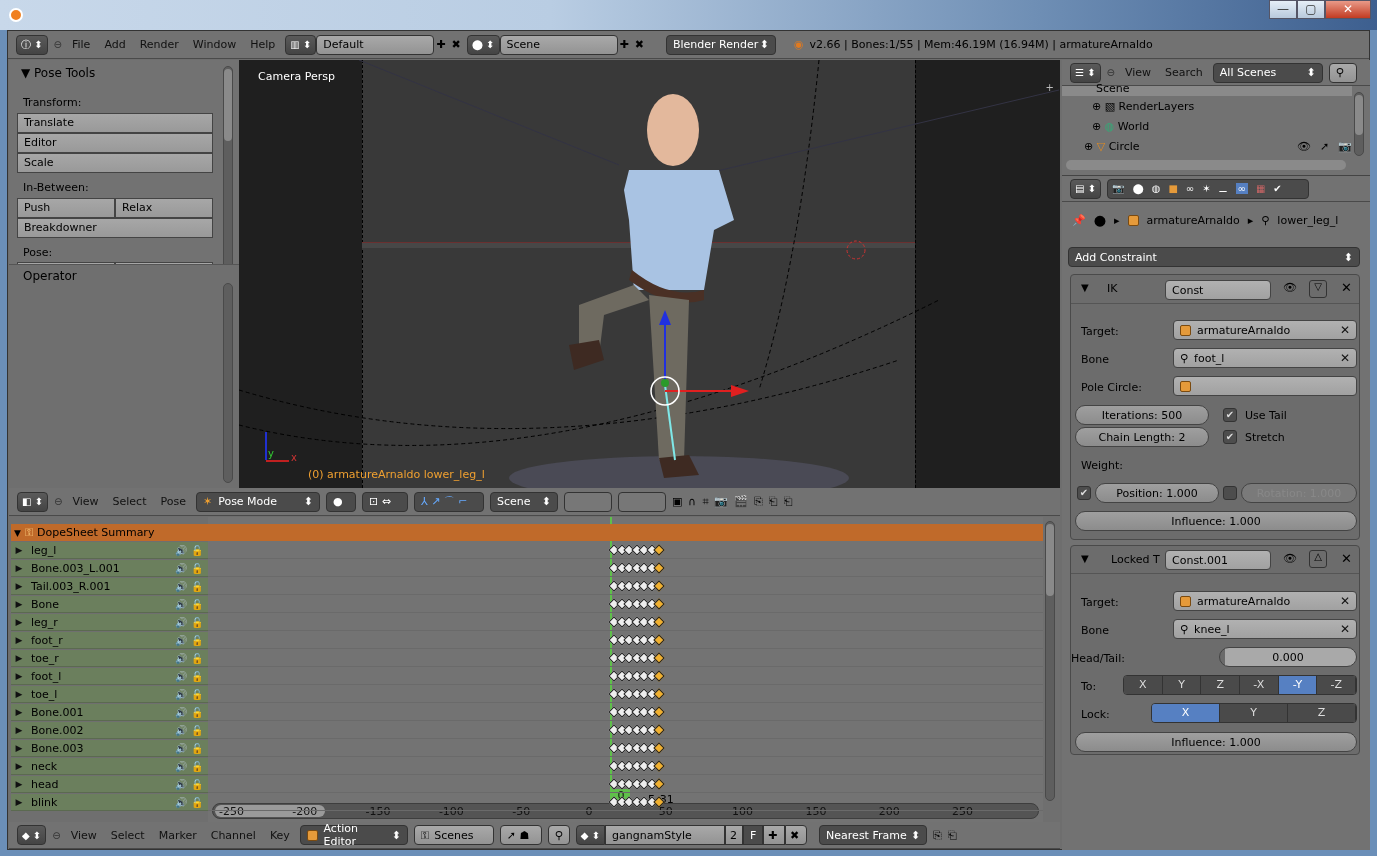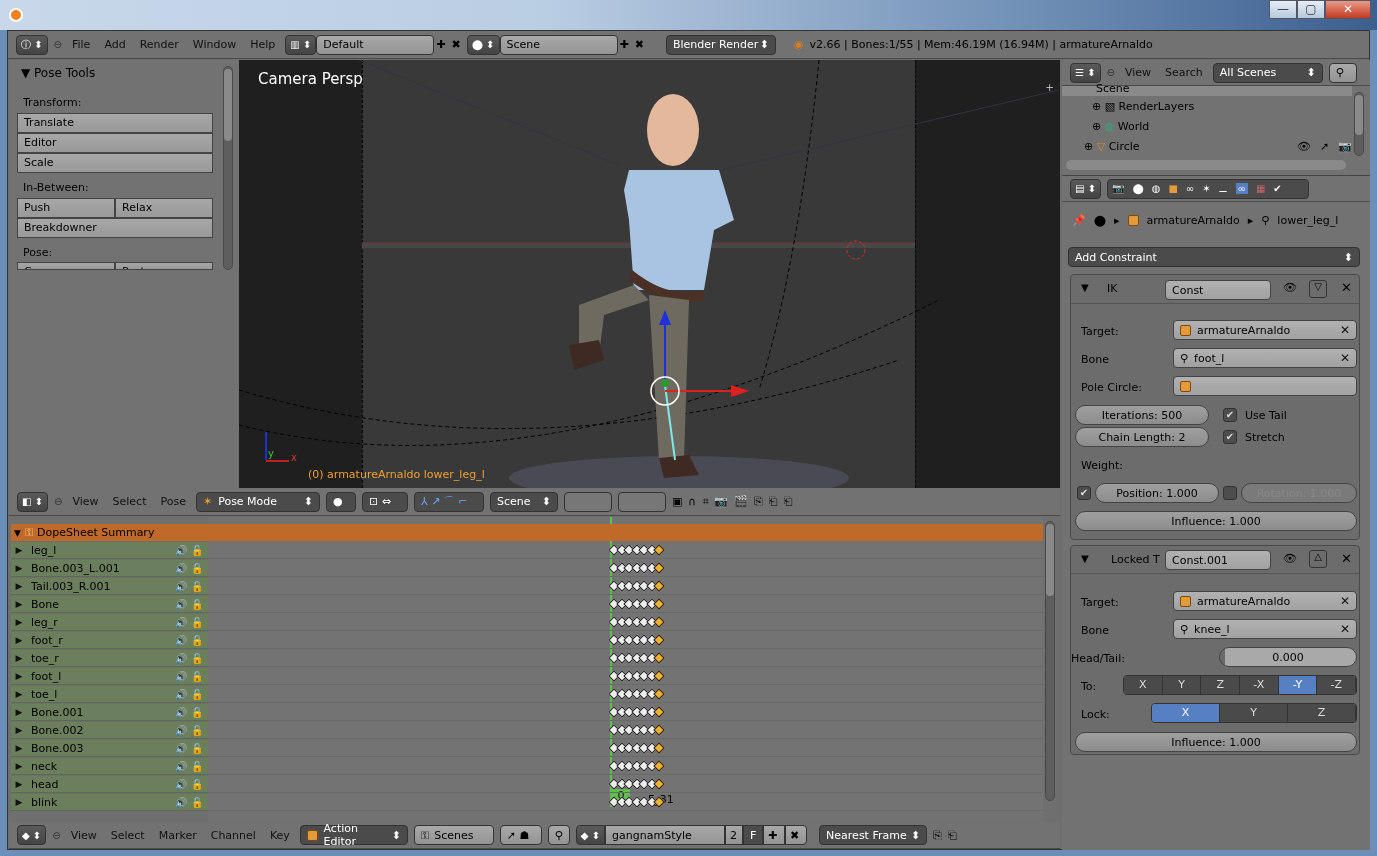--- a/index.html
+++ b/index.html
@@ -22,21 +22,21 @@
 .toolshelf{position:absolute;left:9px;top:60px;width:230px;height:428px;background:#727272}
 .ts-title{position:absolute;left:12px;top:6px;font-size:12px}
 .ts-label{position:absolute;left:14px;font-size:11px}
 .ts-btn{position:absolute;left:8px;width:196px;height:20px;background:linear-gradient(#a7a7a7,#999);border:1px solid #444;font-size:11px;padding-left:6px;line-height:18px}
 .ts-op{position:absolute;left:0;top:204px;width:230px;height:224px;background:#6f6f6f;border-top:1px solid #555}
 .scroll-v{position:absolute;width:10px;border-radius:5px;background:#5e5e5e;border:1px solid #4a4a4a}
 .scroll-thumb{position:absolute;left:0;width:8px;border-radius:4px;background:#8a8a8a}
 
 .viewport{position:absolute;left:239px;top:60px;width:821px;height:428px;background:#393939;overflow:hidden}
 .vp-dark{position:absolute;top:0;height:428px;background:#1f1f1f}
-.vp-label{position:absolute;left:19px;top:10px;color:#fff;font-size:15px}
+.vp-label{position:absolute;left:19px;top:10px;color:#fff;font-size:11px}
 .vp-status{position:absolute;left:69px;top:408px;color:#f0a030;font-size:11px}
 
 
 .dope{position:absolute;left:9px;top:517px;width:1051px;height:305px;background:#6f6f6f}
 .ch-row{position:absolute;left:2px;width:197px;height:17px;background:#6b7f5d;border-bottom:1px solid #5b6a50;display:flex;align-items:center}
 .ch-row .tri{width:16px;text-align:center;font-size:9px;color:#111}
 .ch-row .nm{flex:1;font-size:11px;padding-left:4px}
 .ch-row .ic{font-size:10px;color:#222;padding-right:4px}
 .summary-row{position:absolute;left:2px;top:7px;width:1032px;height:17px;background:#c06a2a;display:flex;align-items:center}
 .summary-row .nm{padding-left:26px;font-size:11px}
@@ -115,20 +115,24 @@
   <div class="ts-label" style="top:121px">In-Between:</div>
   <div class="ts-btn" style="top:138px;width:98px">Push</div>
   <div class="ts-btn" style="top:138px;left:106px;width:98px">Relax</div>
   <div class="ts-btn" style="top:158px">Breakdowner</div>
   <div class="ts-label" style="top:186px">Pose:</div>
   <div class="ts-btn" style="top:202px;width:98px;height:8px;overflow:hidden">Copy</div>
   <div class="ts-btn" style="top:202px;left:106px;width:98px;height:8px;overflow:hidden">Paste</div>
   <div class="scroll-v" style="left:214px;top:6px;height:204px">
       <div class="scroll-thumb" style="top:2px;height:72px"></div>
     </div>
+  <div class="ts-op">
+    <div style="position:absolute;left:14px;top:4px;font-size:12px">Operator</div>
+    <div class="scroll-v" style="left:214px;top:18px;height:200px"></div>
+  </div>
 </div>
 
 <div class="viewport">
   <div class="vp-dark" style="left:0;width:123px"></div>
   <div class="vp-dark" style="left:676px;width:145px"></div>
   <div style="position:absolute;left:123px;top:0;width:1px;height:428px;border-left:1px dashed #000"></div>
   <div style="position:absolute;left:676px;top:0;width:1px;height:428px;border-left:1px dashed #000"></div>
   <div style="position:absolute;left:123px;top:182px;width:553px;height:6px;background:#474747;border-top:1px solid #6a3030"></div>
   <svg style="position:absolute;left:0;top:0" width="821" height="428">
     <ellipse cx="440" cy="418" rx="170" ry="22" fill="#4a4a55"></ellipse>
@@ -199,20 +203,36 @@
   <span>⎘</span>
   <span>⎗</span>
   <span>⎗</span>
 </div>
 
 <div class="dope">
   <div class="dope-area" id="dope-area">
     <div class="playhead"></div>
     <div class="frame-badge">0</div>
     <span style="position:absolute;left:440px;top:276px;font-size:11px">F_31</span>
+    <div class="ruler">
+      <div style="position:absolute;left:2px;top:1px;width:110px;height:12px;border-radius:6px;background:#9a9a9a"></div>
+      <div id="ruler-ticks">
+          <span class="tick" style="left: 6px;">-250</span>
+          <span class="tick" style="left: 79.3px;">-200</span>
+          <span class="tick" style="left: 152.6px;">-150</span>
+          <span class="tick" style="left: 225.9px;">-100</span>
+          <span class="tick" style="left: 299.2px;">-50</span>
+          <span class="tick" style="left: 372.5px;">0</span>
+          <span class="tick" style="left: 445.8px;">50</span>
+          <span class="tick" style="left: 519.1px;">100</span>
+          <span class="tick" style="left: 592.4px;">150</span>
+          <span class="tick" style="left: 665.7px;">200</span>
+          <span class="tick" style="left: 739px;">250</span>
+        </div>
+    </div>
   <div class="keyrow" style="top: 7px;">
         <div class="kd sel" style="left: 402px;"></div>
         <div class="kd" style="left: 409.5px;"></div>
         <div class="kd" style="left: 417px;"></div>
         <div class="kd" style="left: 424.5px;"></div>
         <div class="kd" style="left: 432px;"></div>
         <div class="kd" style="left: 439.5px;"></div>
         <div class="kd sel" style="left: 447px;"></div>
       </div>
       <div class="keyrow" style="top: 25px;">

